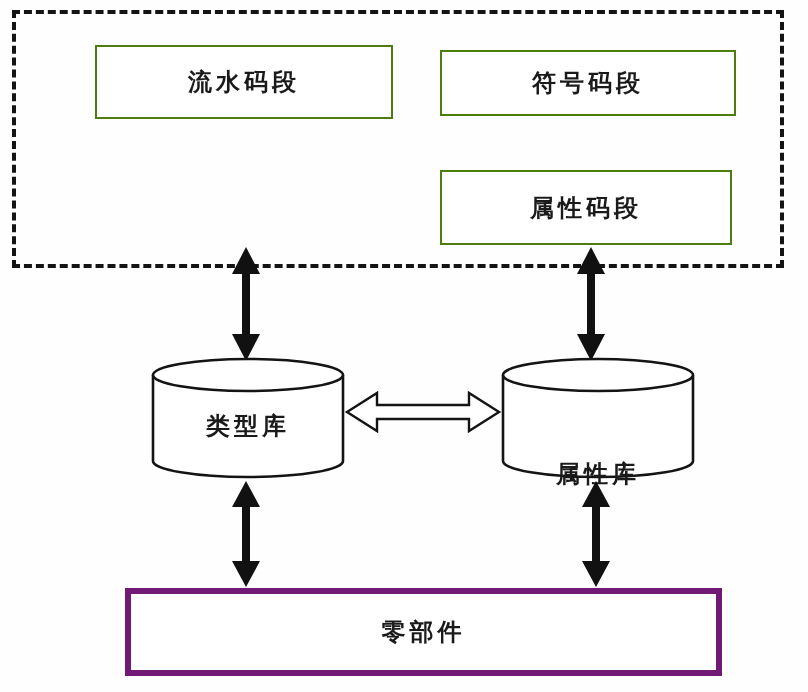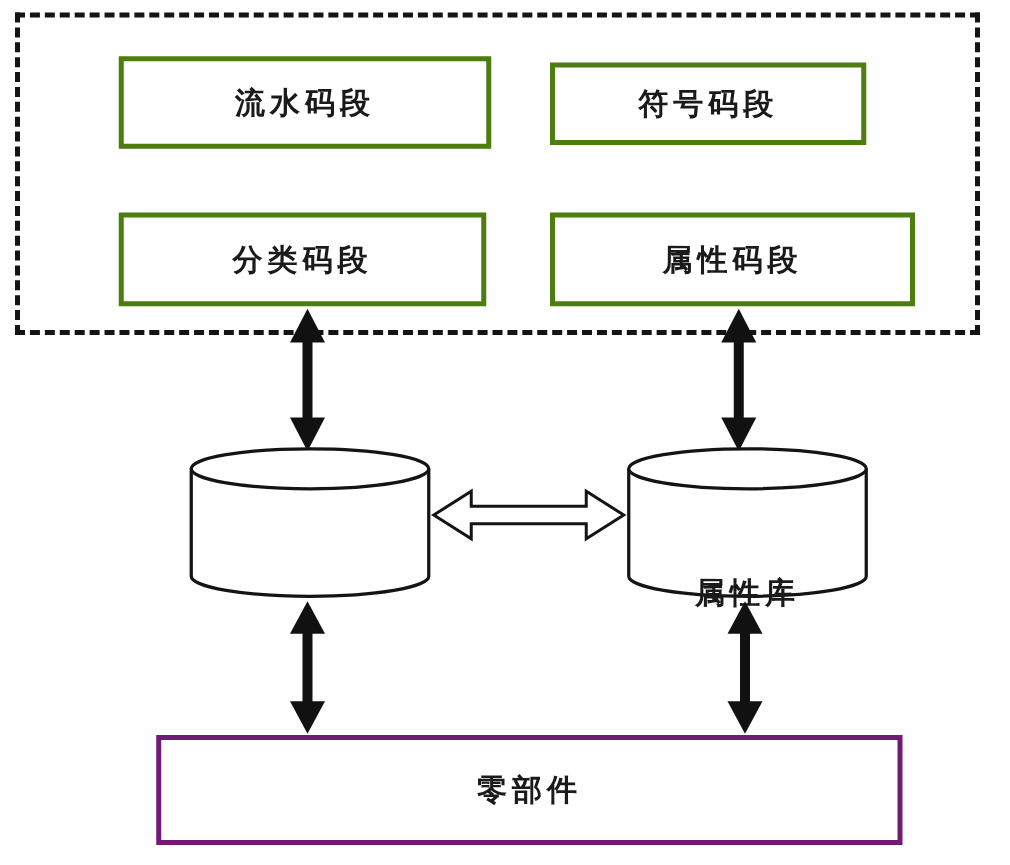--- a/index.html
+++ b/index.html
@@ -21,35 +21,35 @@
     top: 10px;
     width: 772px;
     height: 258px;
     border: 4px dashed #141414;
     background: transparent;
     box-sizing: border-box;
   }
   .seg-box {
     position: absolute;
     background: #ffffff;
-    border: 4px solid #4d7c0f;
+    border: 2px solid #4d7c0f;
     box-sizing: border-box;
     display: flex;
     align-items: center;
     justify-content: center;
   }
   .seg-label, .cyl-label, .bottom-label {
     font-size: 24px;
     font-weight: bold;
     color: #1a1a1a;
     letter-spacing: 4px;
     white-space: nowrap;
   }
   .box-serial        { left: 95px;  top: 45px;  width: 298px; height: 74px; }
-  .box-symbol        { left: 440px; top: 50px;  width: 253px; height: 66px; }
+  .box-symbol        { left: 440px; top: 50px;  width: 296px; height: 66px; }
   .box-classification{ left: 95px;  top: 170px; width: 294px; height: 75px; }
   .box-attribute     { left: 440px; top: 170px; width: 292px; height: 75px; }
 
   .arrow-v {
     position: absolute;
     width: 38px;
   }
   .arrow-v-topleft  { left: 227px; top: 246px; height: 116px; }
   .arrow-v-topright { left: 572px; top: 246px; height: 116px; }
   .arrow-v-botleft  { left: 227px; top: 480px; height: 108px; }
@@ -78,62 +78,60 @@
   .cyl-label-left  { left: 150px; top: 410px; }
   .cyl-label-right { left: 500px; top: 410px; margin-top: 48px; }
 
   .bottom-box {
     position: absolute;
     left: 125px;
     top: 588px;
     width: 597px;
     height: 88px;
     background: #ffffff;
-    border: 4px solid #701a75;
+    border: 6px solid #701a75;
     box-sizing: border-box;
     display: flex;
     align-items: center;
     justify-content: center;
   }
 </style>
 </head>
 <body>
 
 <div class="canvas">
 
   <div class="dashed-container"></div>
 
   <div class="seg-box box-serial">
     <span class="seg-label">流水码段</span>
   </div>
   <div class="seg-box box-symbol">
     <span class="seg-label">符号码段</span>
-  </div>
-  <div class="seg-box box-classification">
-    <span class="seg-label">分类码段</span>
   </div>
   <div class="seg-box box-attribute">
     <span class="seg-label">属性码段</span>
   </div>
 
   <svg class="arrow-v arrow-v-topleft" viewBox="0 0 38 116" preserveAspectRatio="none">
     <polygon points="19,1 33,28 5,28" fill="#111"></polygon>
     <rect x="15" y="26" width="8" height="64" fill="#111"></rect>
     <polygon points="19,115 33,88 5,88" fill="#111"></polygon>
   </svg>
   <svg class="arrow-v arrow-v-topright" viewBox="0 0 38 116" preserveAspectRatio="none">
     <polygon points="19,1 33,28 5,28" fill="#111"></polygon>
     <rect x="15" y="26" width="8" height="64" fill="#111"></rect>
     <polygon points="19,115 33,88 5,88" fill="#111"></polygon>
   </svg>
 
   <svg class="cylinder cyl-left" viewBox="0 0 196 126">
     <path d="M3 20 L3 106 A95 16 0 0 0 193 106 L193 20" fill="#fff" stroke="#141414" stroke-width="2.6"></path>
     <ellipse cx="98" cy="20" rx="95" ry="16" fill="#fff" stroke="#141414" stroke-width="2.6"></ellipse>
   </svg>
+  <div class="cyl-label cyl-label-left">类型库</div>
 
   <svg class="cylinder cyl-right" viewBox="0 0 196 126">
     <path d="M3 20 L3 106 A95 16 0 0 0 193 106 L193 20" fill="#fff" stroke="#141414" stroke-width="2.6"></path>
     <ellipse cx="98" cy="20" rx="95" ry="16" fill="#fff" stroke="#141414" stroke-width="2.6"></ellipse>
   </svg>
   <div class="cyl-label cyl-label-right">属性库</div>
 
   <svg class="arrow-h" viewBox="0 0 158 48" preserveAspectRatio="none">
     <polygon points="3,24 33,5 33,17 125,17 125,5 155,24 125,43 125,31 33,31 33,43" fill="#ffffff" stroke="#141414" stroke-width="2.4"></polygon>
   </svg>

